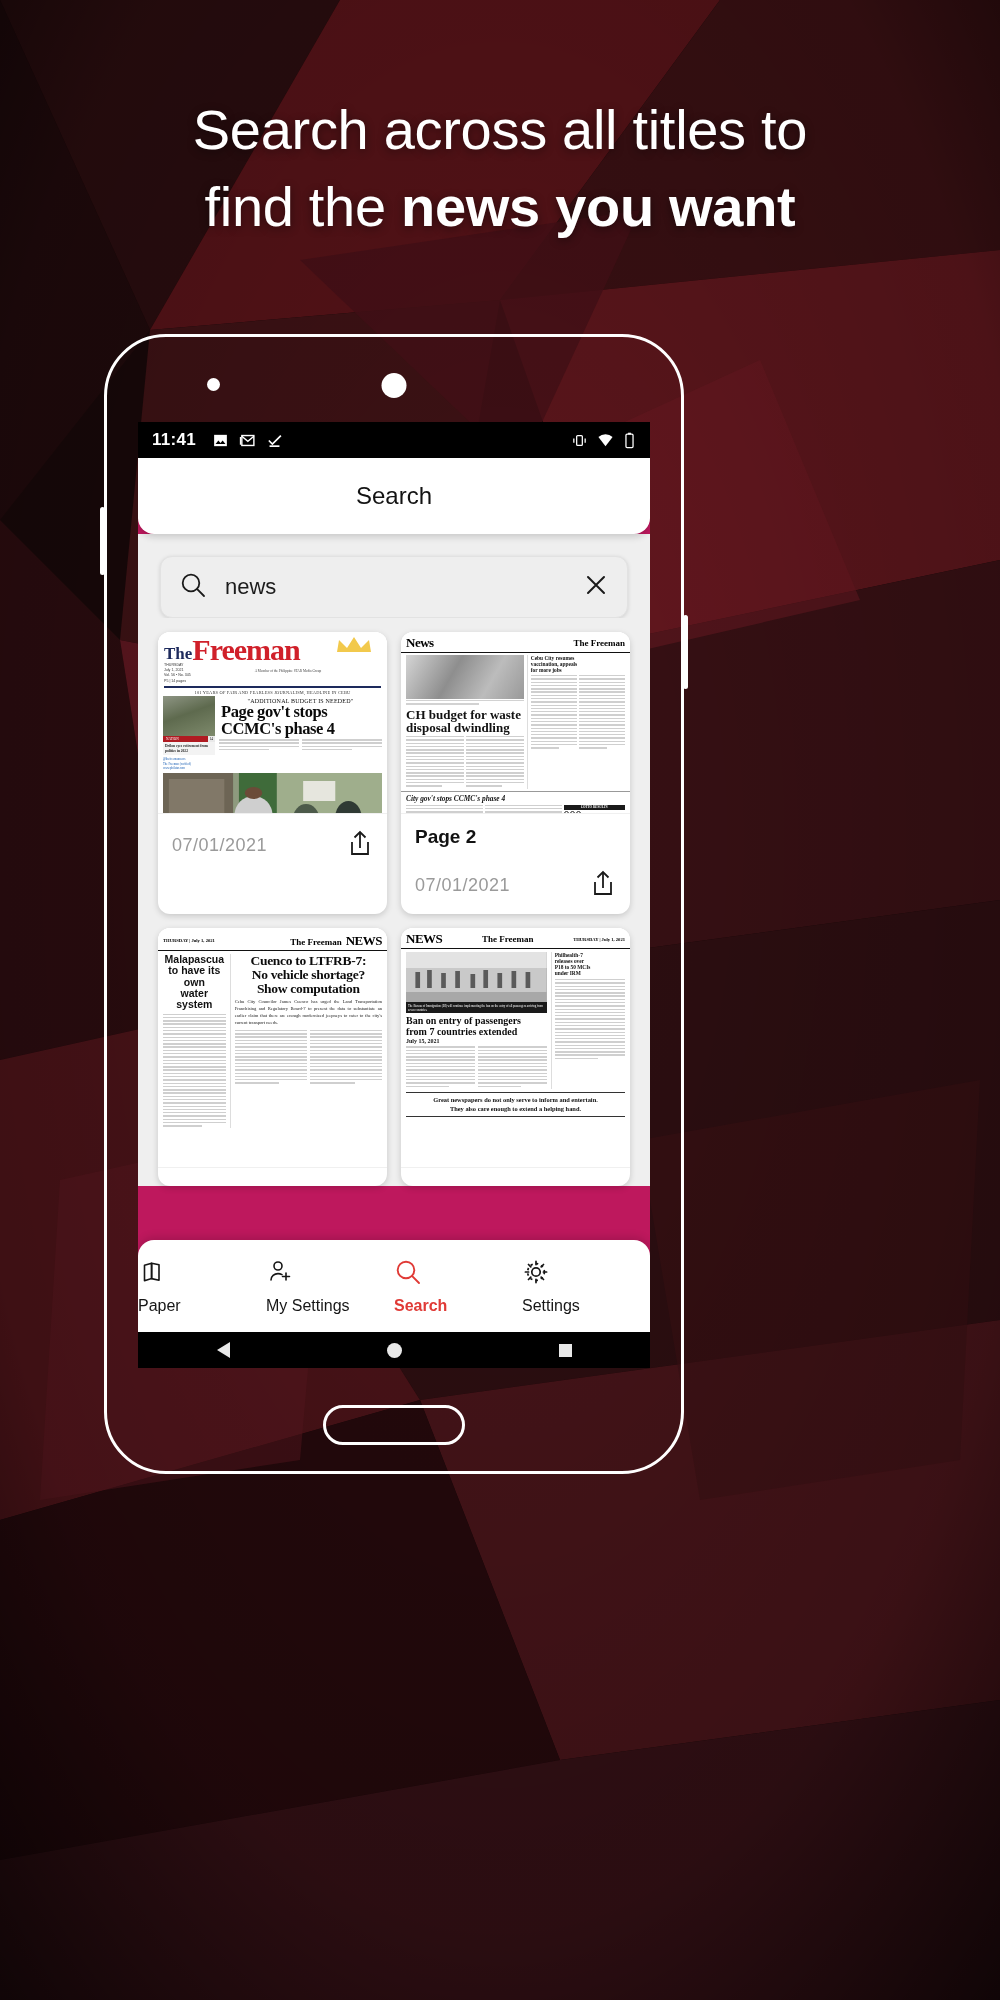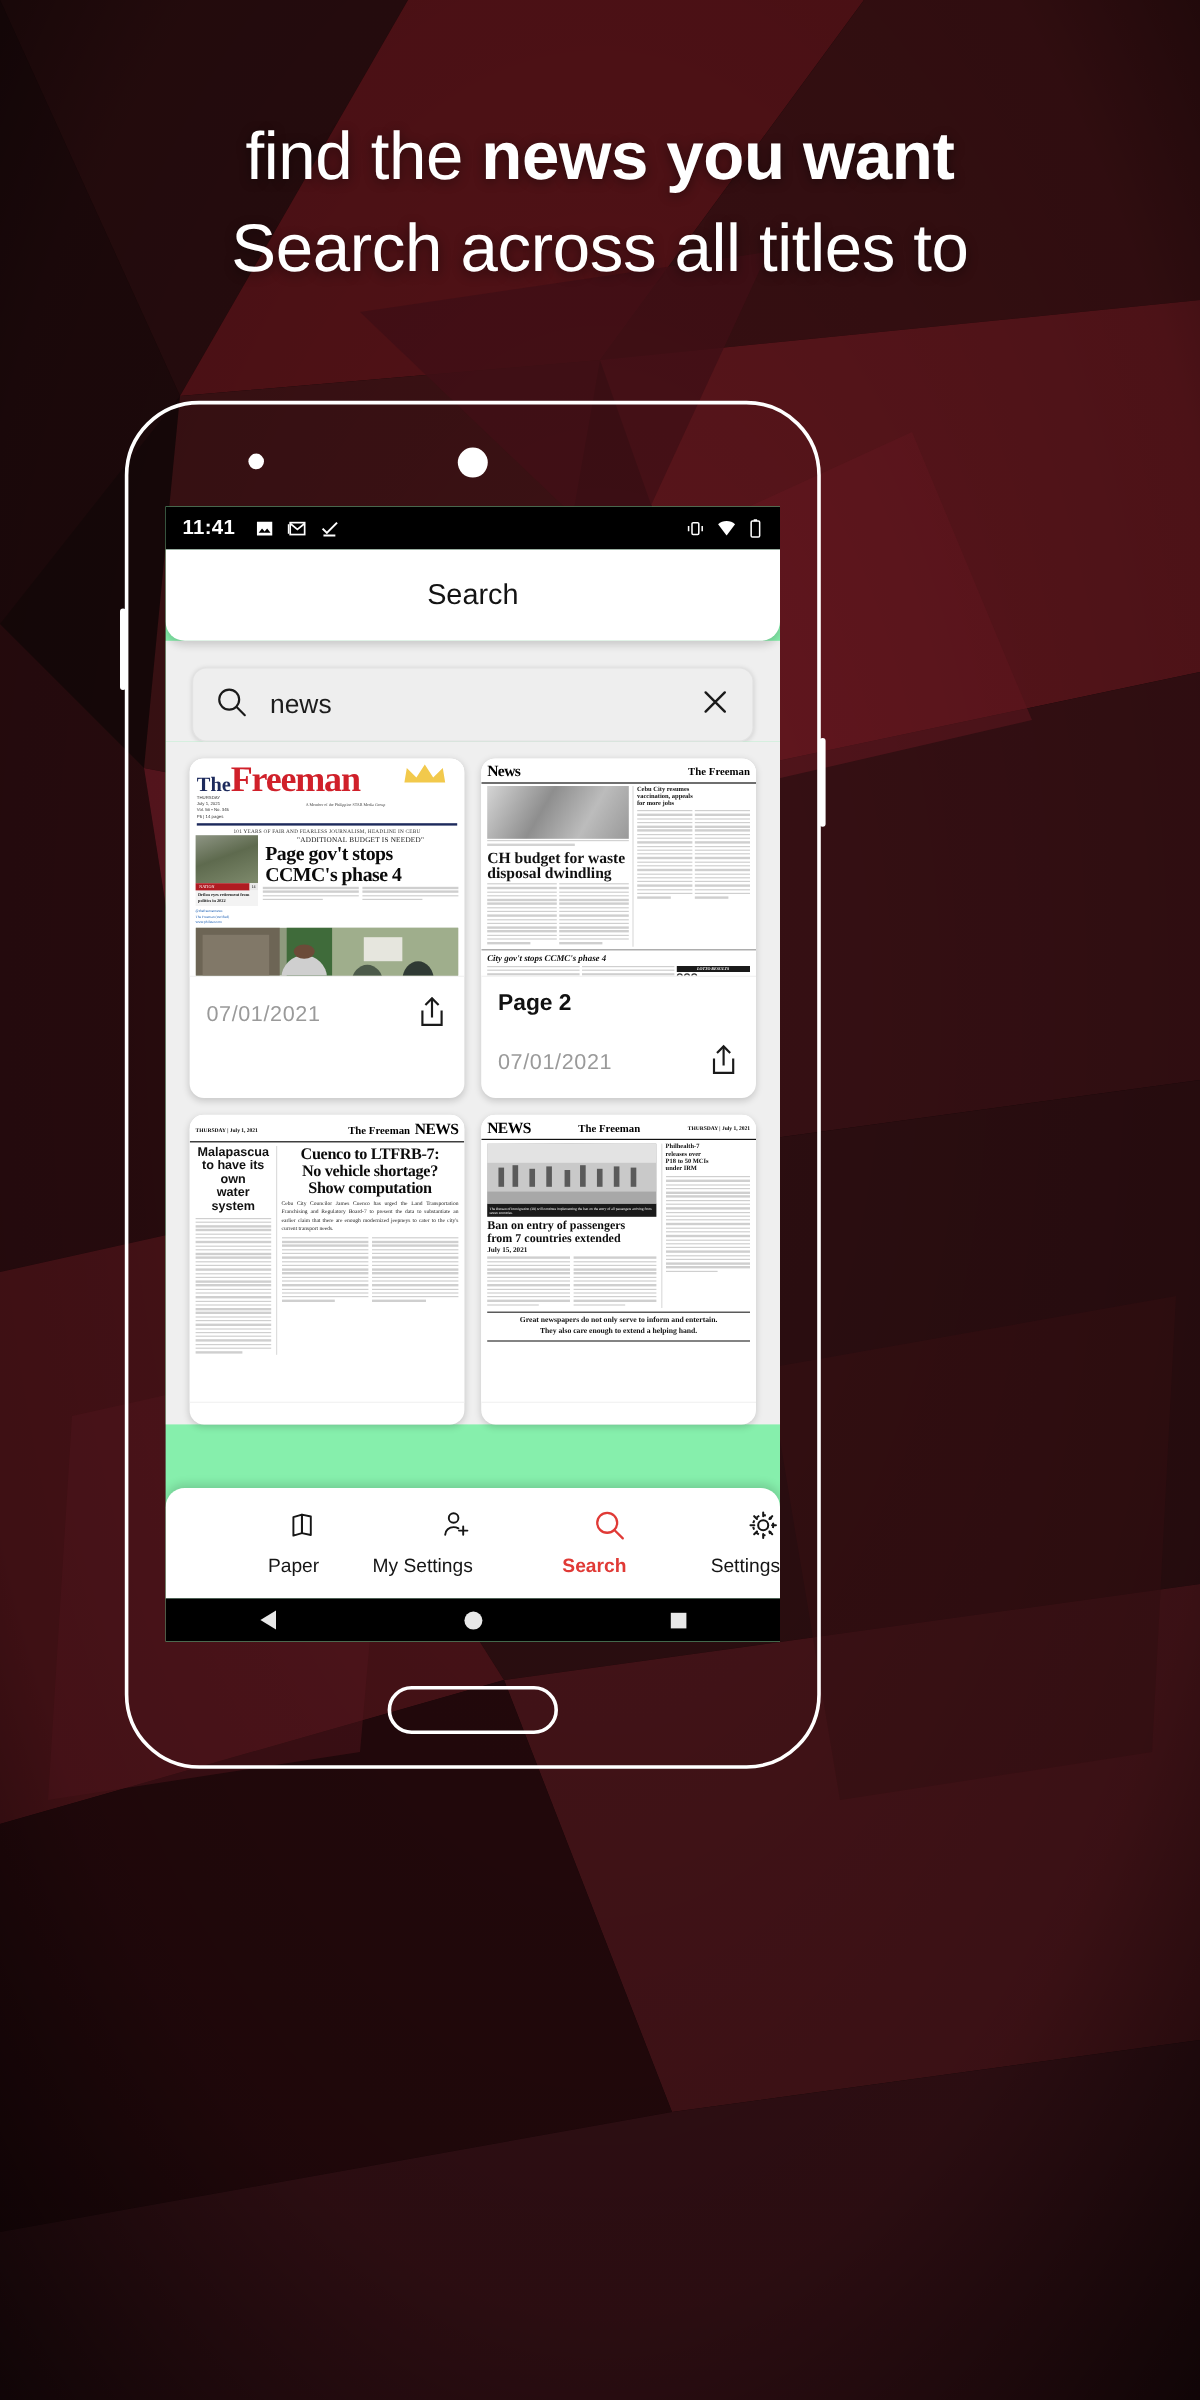--- a/index.html
+++ b/index.html
@@ -58,21 +58,21 @@
     border: 3px solid #fff; border-radius: 20px;
   }
   .side-btn-l1 { position: absolute; left: -7px; top: 170px; width: 5px; height: 68px; background: #fff; border-radius: 3px;}
   .side-btn-r1 { position: absolute; right: -7px; top: 278px; width: 5px; height: 74px; background: #fff; border-radius: 3px;}
 
   
   .screen {
     position: absolute;
     left: 138px; top: 422px;
     width: 512px; height: 946px;
-    background: #86efac;
+    background: #be185d;
     overflow: hidden;
     z-index: 7;
   }
 
   
   .statusbar {
     height: 36px; background: #000; color: #fff;
     display: flex; align-items: center;
     padding: 0 14px;
     font-size: 17px; font-weight: 600;
@@ -145,21 +145,21 @@
     position: absolute; left: 0; bottom: 36px;
     width: 512px; height: 92px;
     background: #fff;
     border-top-left-radius: 16px; border-top-right-radius: 16px;
     box-shadow: 0 -3px 8px rgba(0,0,0,.14);
     display: flex; align-items: center;
     z-index: 9;
   }
   .nav-item {
     flex: 1;
-    display: flex; flex-direction: column; align-items: flex-end; gap: 7px;
+    display: flex; flex-direction: column; align-items: flex-start; gap: 7px;
     cursor: pointer;
     color: #161616;
   }
   .nav-item.active { color: #e03a36; }
   .nav-label { font-size: 16px; }
   .nav-item.active .nav-label { font-weight: 700; }
 
   
   .androidnav {
     position: absolute; left: 0; bottom: 0;
@@ -225,22 +225,22 @@
       <radialGradient id="vig" cx="50%" cy="42%" r="78%">
         <stop offset="0%" stop-color="#000" stop-opacity="0"></stop>
         <stop offset="70%" stop-color="#000" stop-opacity="0.18"></stop>
         <stop offset="100%" stop-color="#000" stop-opacity="0.72"></stop>
       </radialGradient>
     </defs>
   </svg>
 </div>
 
 <div class="headline">
+  <div>Search across all titles to</div>
   <div><span>find the </span><span class="bold">news you want</span></div>
-  <div>Search across all titles to</div>
 </div>
 
 <div class="phone">
   <div class="phone-cam-dot"></div>
   <div class="phone-cam-main"></div>
   <div class="side-btn-l1"></div>
   <div class="side-btn-r1"></div>
   <div class="phone-home"></div>
 </div>
 

